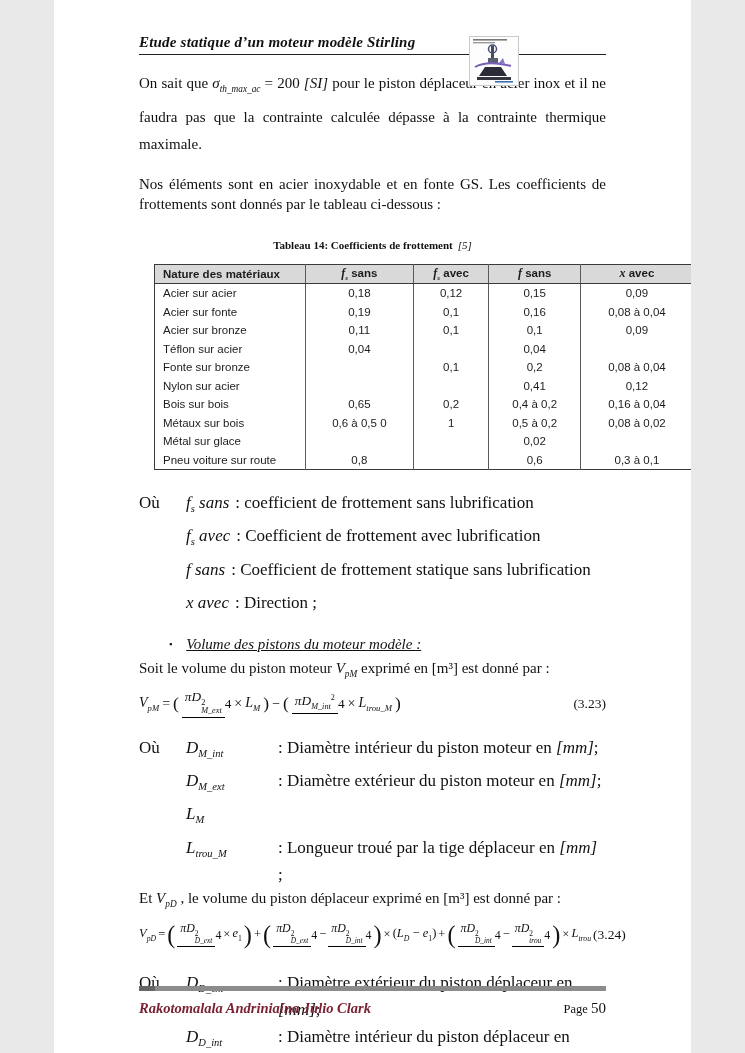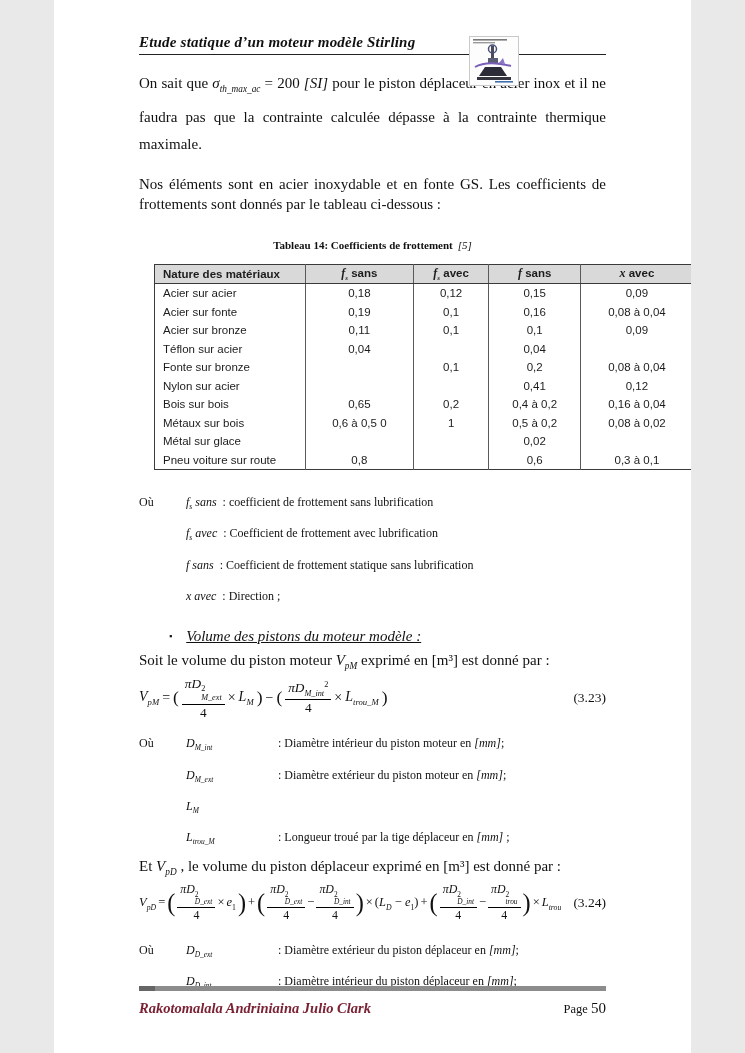--- a/index.html
+++ b/index.html
@@ -35,35 +35,35 @@
   .caption .cb{font-weight:bold;}
   .caption .cr{font-style:italic;margin-left:5px;}
   .tblwrap{margin-top:13px;margin-left:15px;}
   table.fric{border-collapse:collapse;width:540px;font-family:"Liberation Sans",sans-serif;font-size:11.5px;color:#1c1c1c;border:1.5px solid #3a3a3a;}
   table.fric th{background:#d9d9d9;font-weight:bold;height:19px;border-bottom:1px solid #3a3a3a;}
   table.fric th,table.fric td{border-left:1px solid #5a5a5a;text-align:center;padding:1px 4px;height:16.5px;}
   table.fric th:first-child,table.fric td:first-child{border-left:none;text-align:left;padding-left:8px;width:138px;}
   table.fric th .hmi{font-style:italic;font-family:"Liberation Serif",serif;font-size:12px;}
   table.fric th sub{font-style:italic;font-family:"Liberation Serif",serif;}
   
-  .defs{position:relative;padding-left:47px;font-size:12px;}
+  .defs{position:relative;padding-left:47px;font-size:17px;}
   .defs .lead{position:absolute;left:0;top:0;line-height:27px;}
   .def-row{line-height:27px;display:flex;}
   .def-row .dsym{flex:0 0 92px;}
   .def-row.inline .dsym{flex:0 0 auto;margin-right:6px;}
   .defs1{margin-top:19px;}
   .defs2{margin-top:10px;}
   .defs3{margin-top:12px;}
   
   .lineintro{margin-top:7px;font-size:15px;}
   .etline{margin-top:2px;font-size:15px;}
   .equation{display:flex;align-items:center;gap:3px;margin-top:5px;font-size:14px;min-height:40px;}
   .eq-small{font-size:12.5px;gap:2px;margin-top:4px;min-height:44px;}
   .equation .vr{display:inline-block;white-space:nowrap;}
-  .frac{display:inline-flex;flex-direction:column;align-items:center;font-size:.95em;vertical-align:middle;}
+  .frac{display:inline-flex;flex-direction:row;align-items:center;font-size:.95em;vertical-align:middle;}
   .frac .num{display:block;border-bottom:1px solid #000;padding:0 3px 1px;white-space:nowrap;line-height:1.15;}
   .frac .den{display:block;padding-top:1px;line-height:1.1;}
   .ss{display:inline-flex;flex-direction:column;align-items:flex-start;font-size:.62em;line-height:1.05;vertical-align:-.45em;}
   .ss .ss-sup{display:block;font-style:normal;}
   .ss .ss-sub{display:block;font-style:italic;}
   .paren{font-size:1.25em;font-weight:400;}
   .bigp{font-size:1.95em;font-weight:300;line-height:.9;transform:scaleY(1.05);}
   .eqnum{margin-left:auto;font-size:13.5px;}
   
   .footer{position:absolute;left:85px;right:85px;top:986px;}

